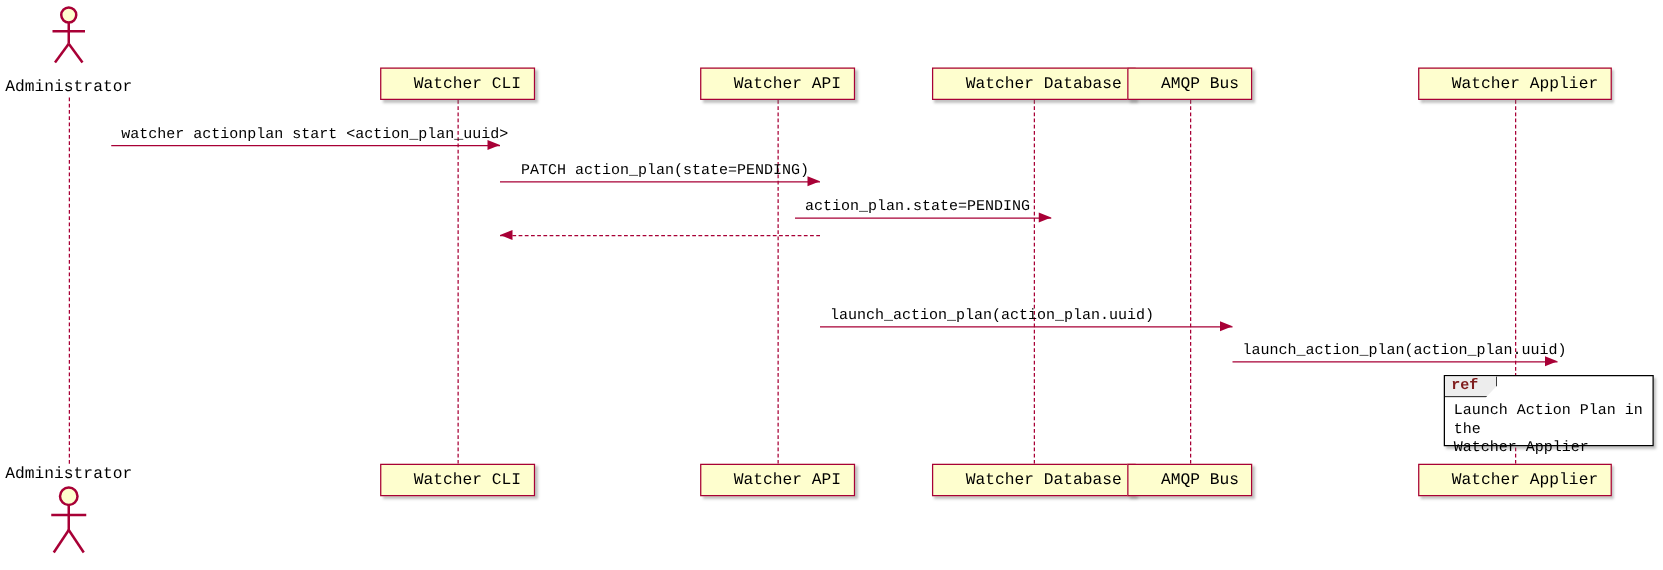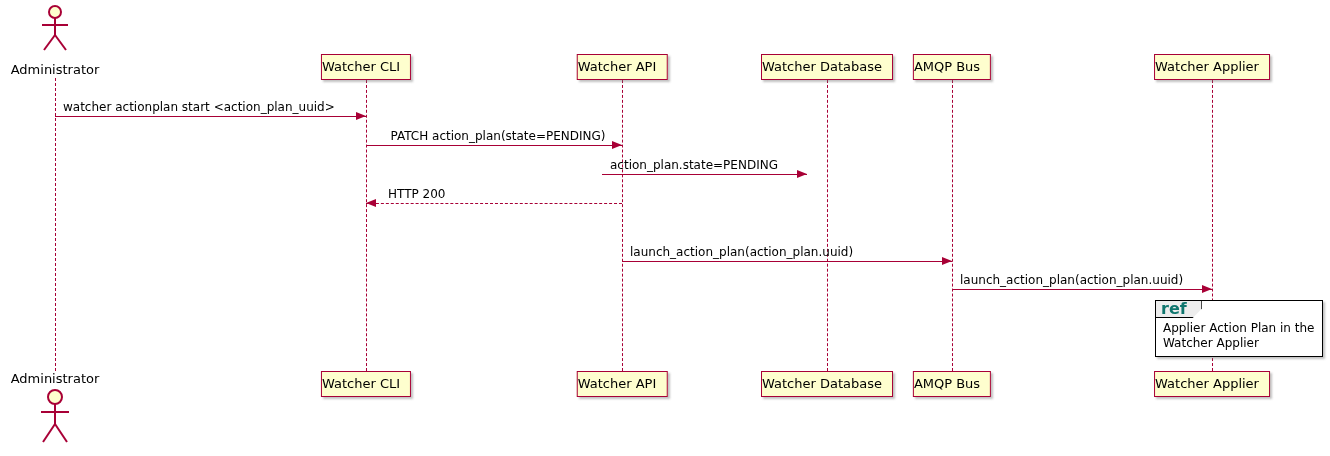--- a/index.html
+++ b/index.html
@@ -1,41 +1,41 @@
 <!DOCTYPE html>
 <html><head>
 <meta charset="utf-8">
 <style>
   html,body { margin:0; padding:0; background:#ffffff; font-family:"DejaVu Sans","Liberation Sans",sans-serif; }
-  .canvas { position:relative; width:1330px; height:456px; background:#ffffff; overflow:hidden; }
+  .canvas { position:relative; width:1330px; height:456px; background:#ffffff; overflow:hidden;font-family:Liberation Mono, monospace; }
 
   .participant {
     position:absolute; transform:translateX(-50%);
     background:#FEFECE; border:1.5px solid #A80036;
-    padding:3px 10px 4px 0; font-size:13px; color:#000;
+    padding:3px 10px 4px 26px; font-size:13px; color:#000;
     white-space:nowrap; box-shadow:2px 2px 2px rgba(120,120,120,0.45);
     line-height:17px;
   }
   .lifeline { position:absolute; width:0; border-left:1px dashed #A80036; }
 
-  .msg { position:absolute; }
+  .msg { position:absolute;margin-left:34px; }
   .msg .label { font-size:12px; color:#000; white-space:nowrap; padding-left:8px; margin-bottom:2px; line-height:13px; }
   .msg .line { position:relative; height:0; border-bottom:1px solid #A80036; }
   .msg.dashed .line { border-bottom:1px dashed #A80036; }
   .arr { position:absolute; width:0; height:0; top:-4px; border-top:4px solid transparent; border-bottom:4px solid transparent; }
   .arr.right { right:0; border-left:10px solid #A80036; }
   .arr.left { left:0; border-right:10px solid #A80036; }
 
   .actor-label { position:absolute; transform:translateX(-50%); font-size:13px; color:#000; white-space:nowrap; }
   .actor-figure { position:absolute; }
 
   .ref-frame { position:absolute; background:#ffffff; border:1.5px solid #000; box-shadow:2px 2px 2px rgba(120,120,120,0.45); }
   .ref-tag {
     position:absolute; top:0; left:0;
-    padding:0 14px 1px 5px; font-size:16px; font-weight:bold; color:#0f766e;
+    padding:0 14px 1px 5px; font-size:12px; font-weight:bold; color:#7f1d1d;
     background:#EDEDED; border-right:1px solid #000; border-bottom:1px solid #000;
     clip-path: polygon(0 0, 100% 0, 100% 45%, calc(100% - 9px) 100%, 0 100%);
     line-height:15px;
   }
   .ref-body { position:absolute; left:7px; top:20px; font-size:12px; color:#000; line-height:15px; }
 </style>
 </head>
 <body>
 
 <div class="canvas">
@@ -77,21 +77,20 @@
   </div>
 
   <div class="msg" style="left:602px; top:159px; width:205px;">
     <div class="label">action_plan.state=PENDING</div>
     <div class="line">
         <span class="arr right"></span>
       </div>
   </div>
 
   <div class="msg dashed" style="left:366px; top:188px; width:256px;">
-    <div class="label" style="padding-left:22px;">HTTP 200</div>
     <div class="line">
         <span class="arr left"></span>
       </div>
   </div>
 
 
   <div class="msg" style="left:622px; top:246px; width:330px;">
     <div class="label">launch_action_plan(action_plan.uuid)</div>
     <div class="line">
         <span class="arr right"></span>
@@ -101,21 +100,21 @@
   <div class="msg" style="left:952px; top:274px; width:260px;">
     <div class="label">launch_action_plan(action_plan.uuid)</div>
     <div class="line">
         <span class="arr right"></span>
       </div>
   </div>
 
   <div class="ref-frame" style="left:1155px; top:300px; width:166px; height:55px;">
     <div class="ref-tag">ref</div>
     <div class="ref-body">
-      <div>Applier Action Plan in the</div>
+      <div>Launch Action Plan in the</div>
       <div>Watcher Applier</div>
     </div>
   </div>
 
   <div class="participant" style="left:366px; top:371px;">Watcher CLI</div>
   <div class="participant" style="left:622px; top:371px;">Watcher API</div>
   <div class="participant" style="left:827px; top:371px;">Watcher Database</div>
   <div class="participant" style="left:952px; top:371px;">AMQP Bus</div>
   <div class="participant" style="left:1212px; top:371px;">Watcher Applier</div>
 

